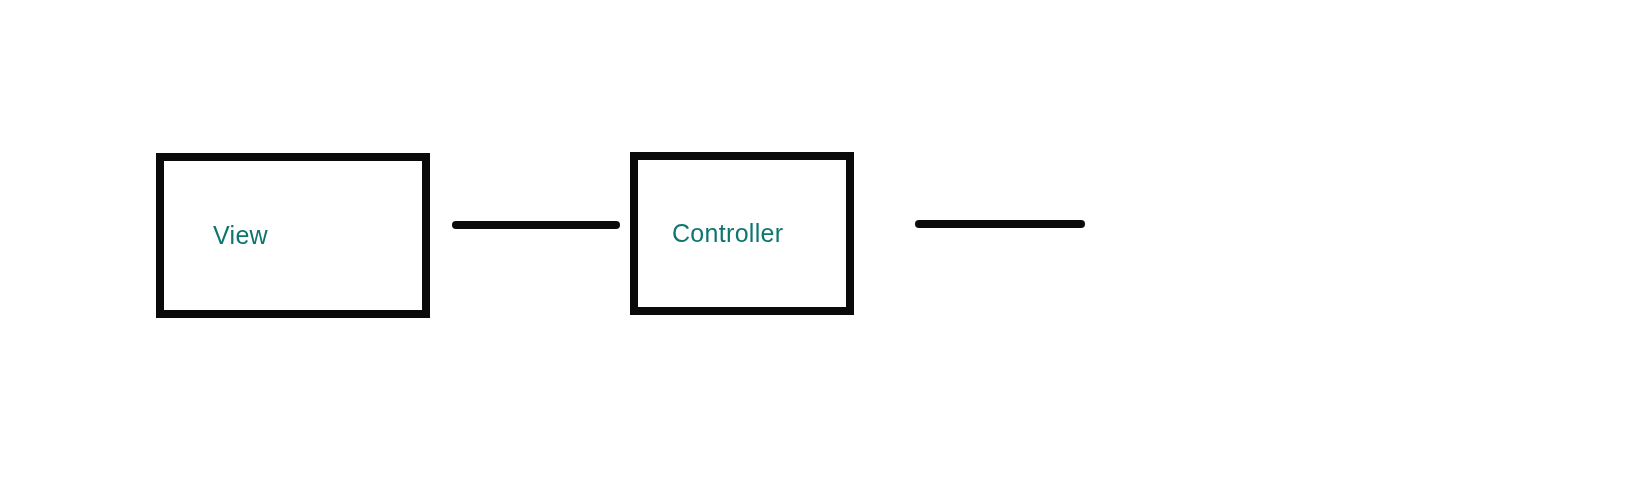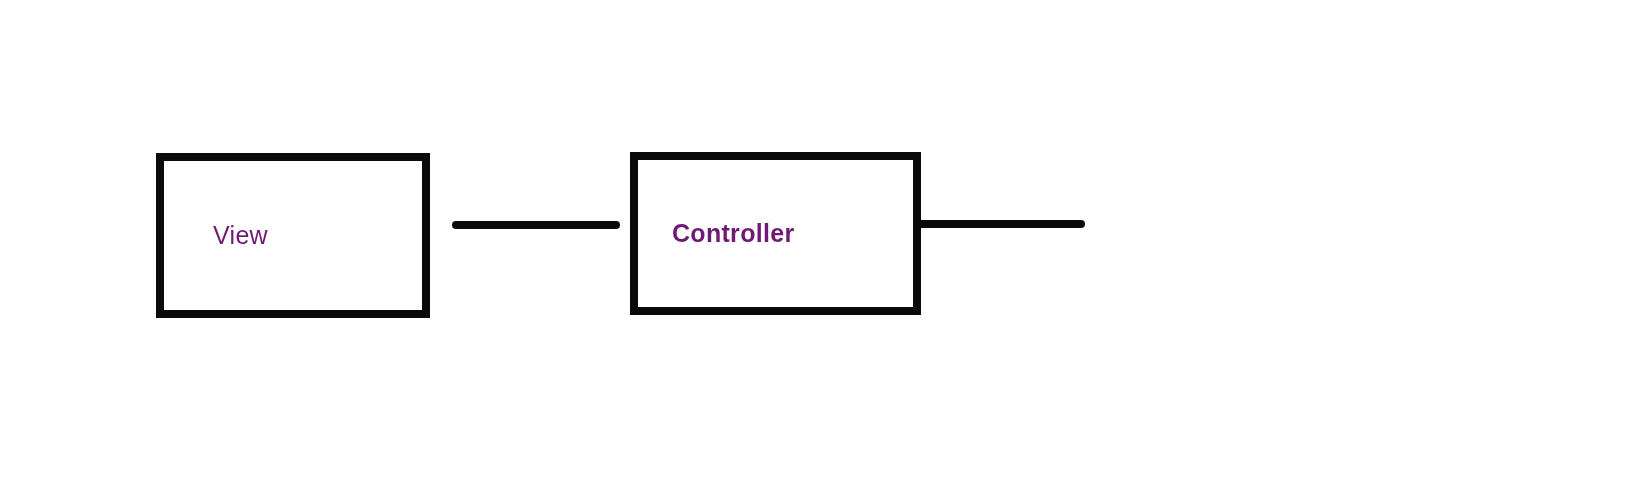--- a/index.html
+++ b/index.html
@@ -18,37 +18,36 @@
   .node {
     position: absolute;
     box-sizing: border-box;
     border: 8px solid #0a0a0a;
     background: #ffffff;
     display: flex;
     align-items: center;
   }
   .node .label {
     font-size: 25px;
-    color: #701a75;
+    color: #0f766e;
     letter-spacing: 0.3px;
     white-space: nowrap;
   }
   .node-view {
     left: 156px;
     top: 153px;
     width: 274px;
     height: 165px;
   }
   .node-view .label { padding-left: 49px; }
   .node-controller {
     left: 630px;
     top: 152px;
-    width: 291px;
+    width: 224px;
     height: 163px;
-    font-weight: bold;
   }
   .node-controller .label { padding-left: 34px; }
   .node-model {
     left: 1098px;
     top: 157px;
     width: 274px;
     height: 164px;
   }
   .node-model .label { padding-left: 42px; }
   .connector {

